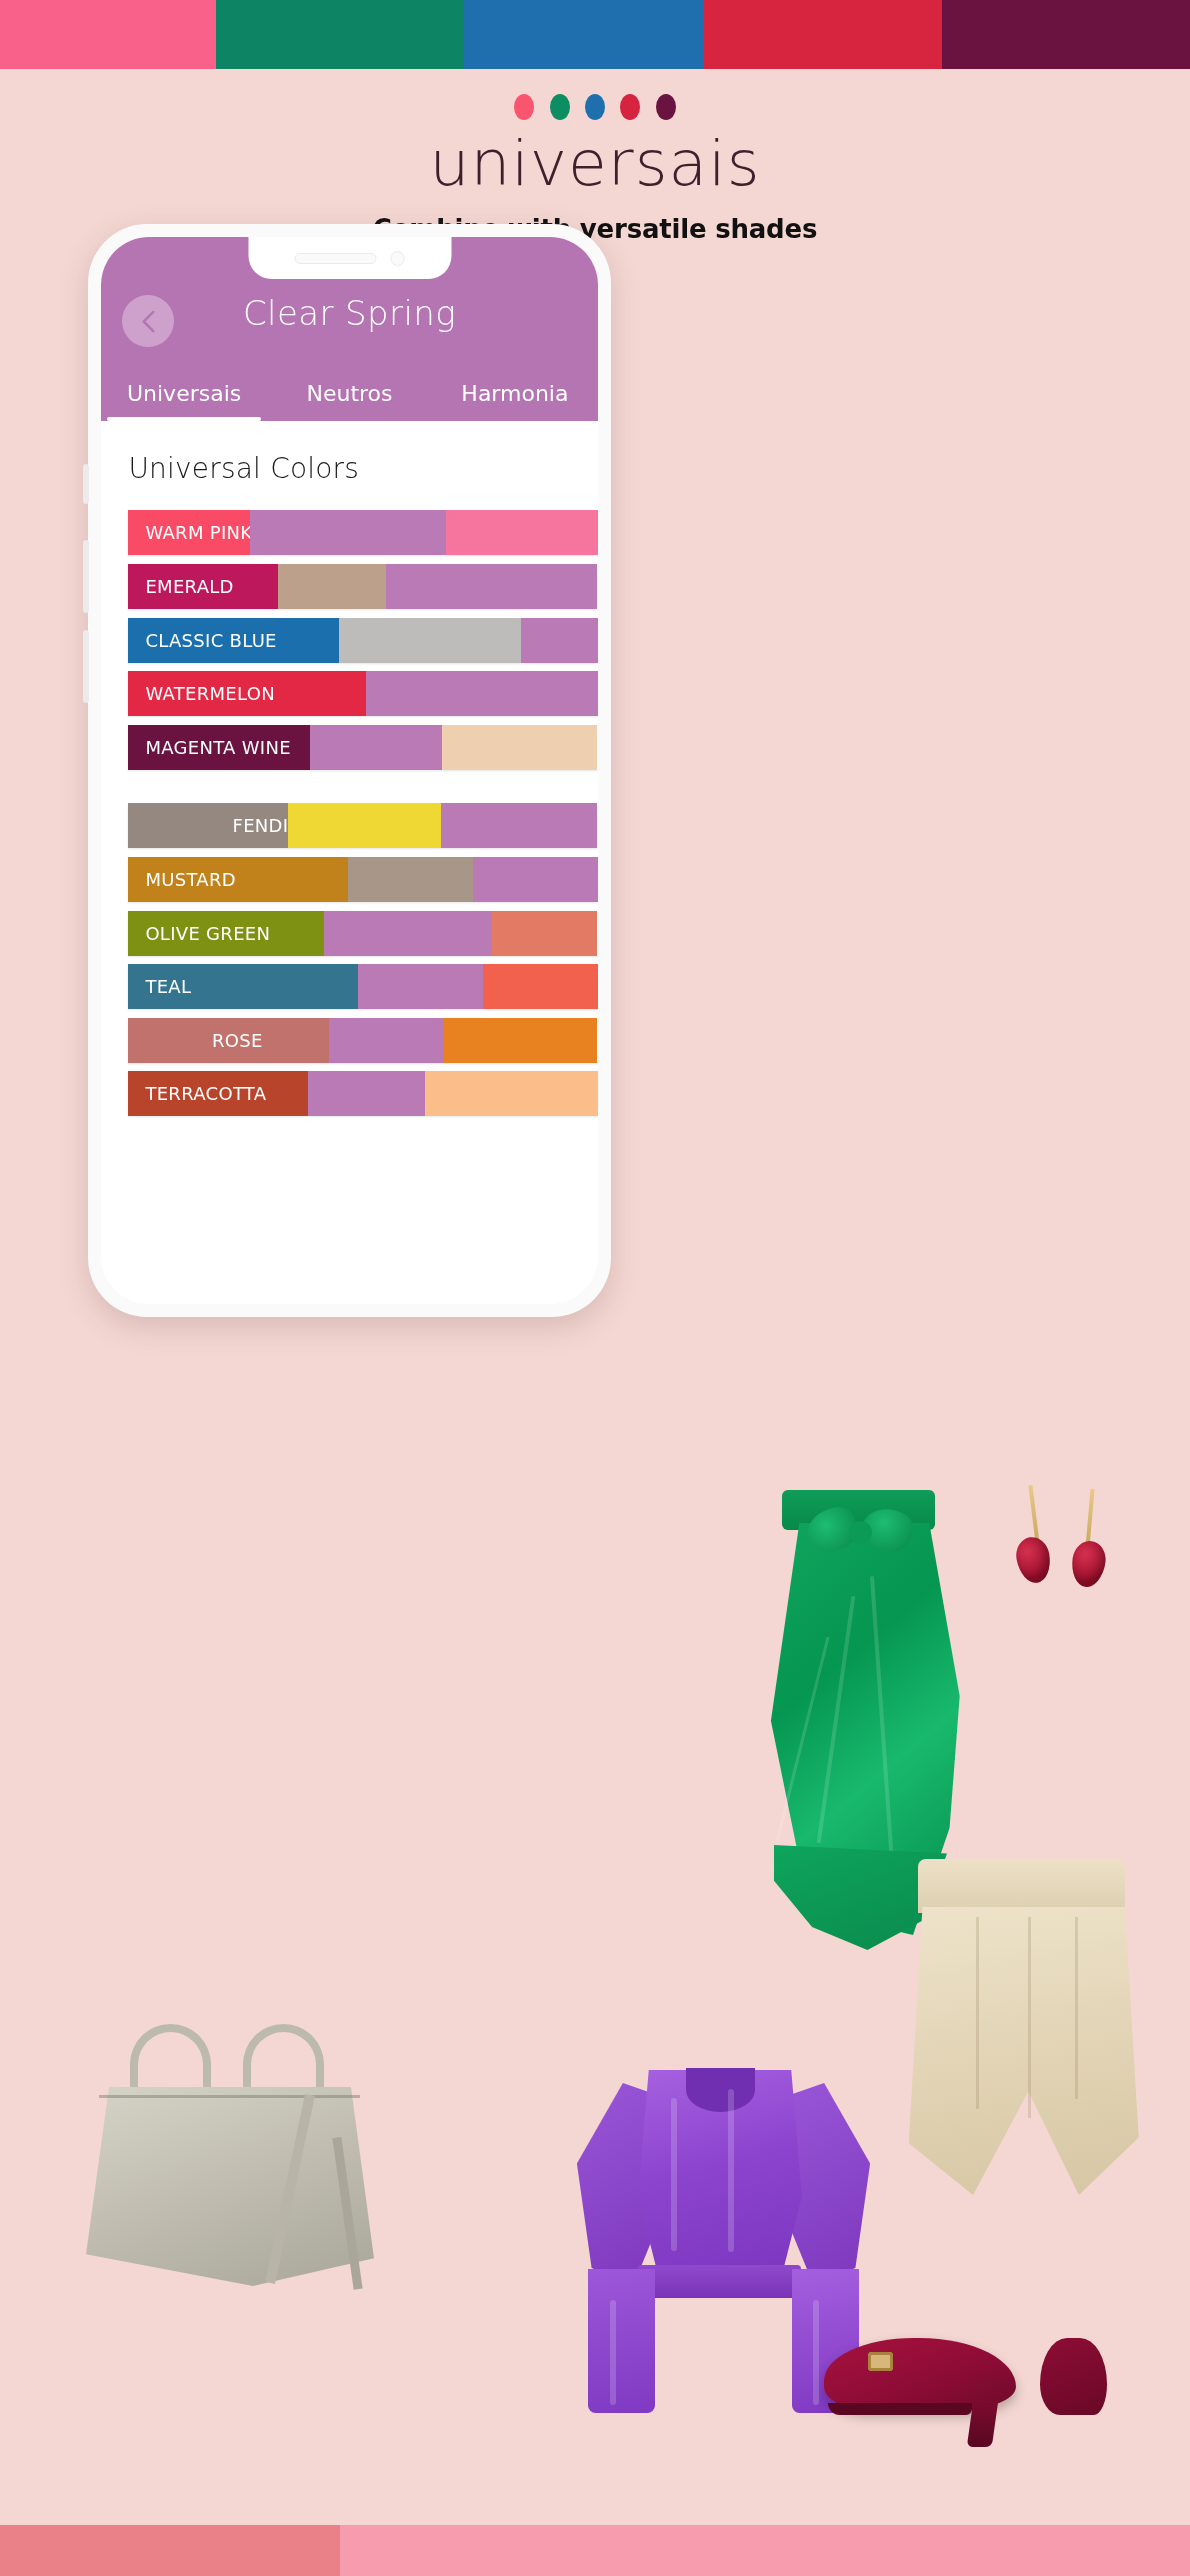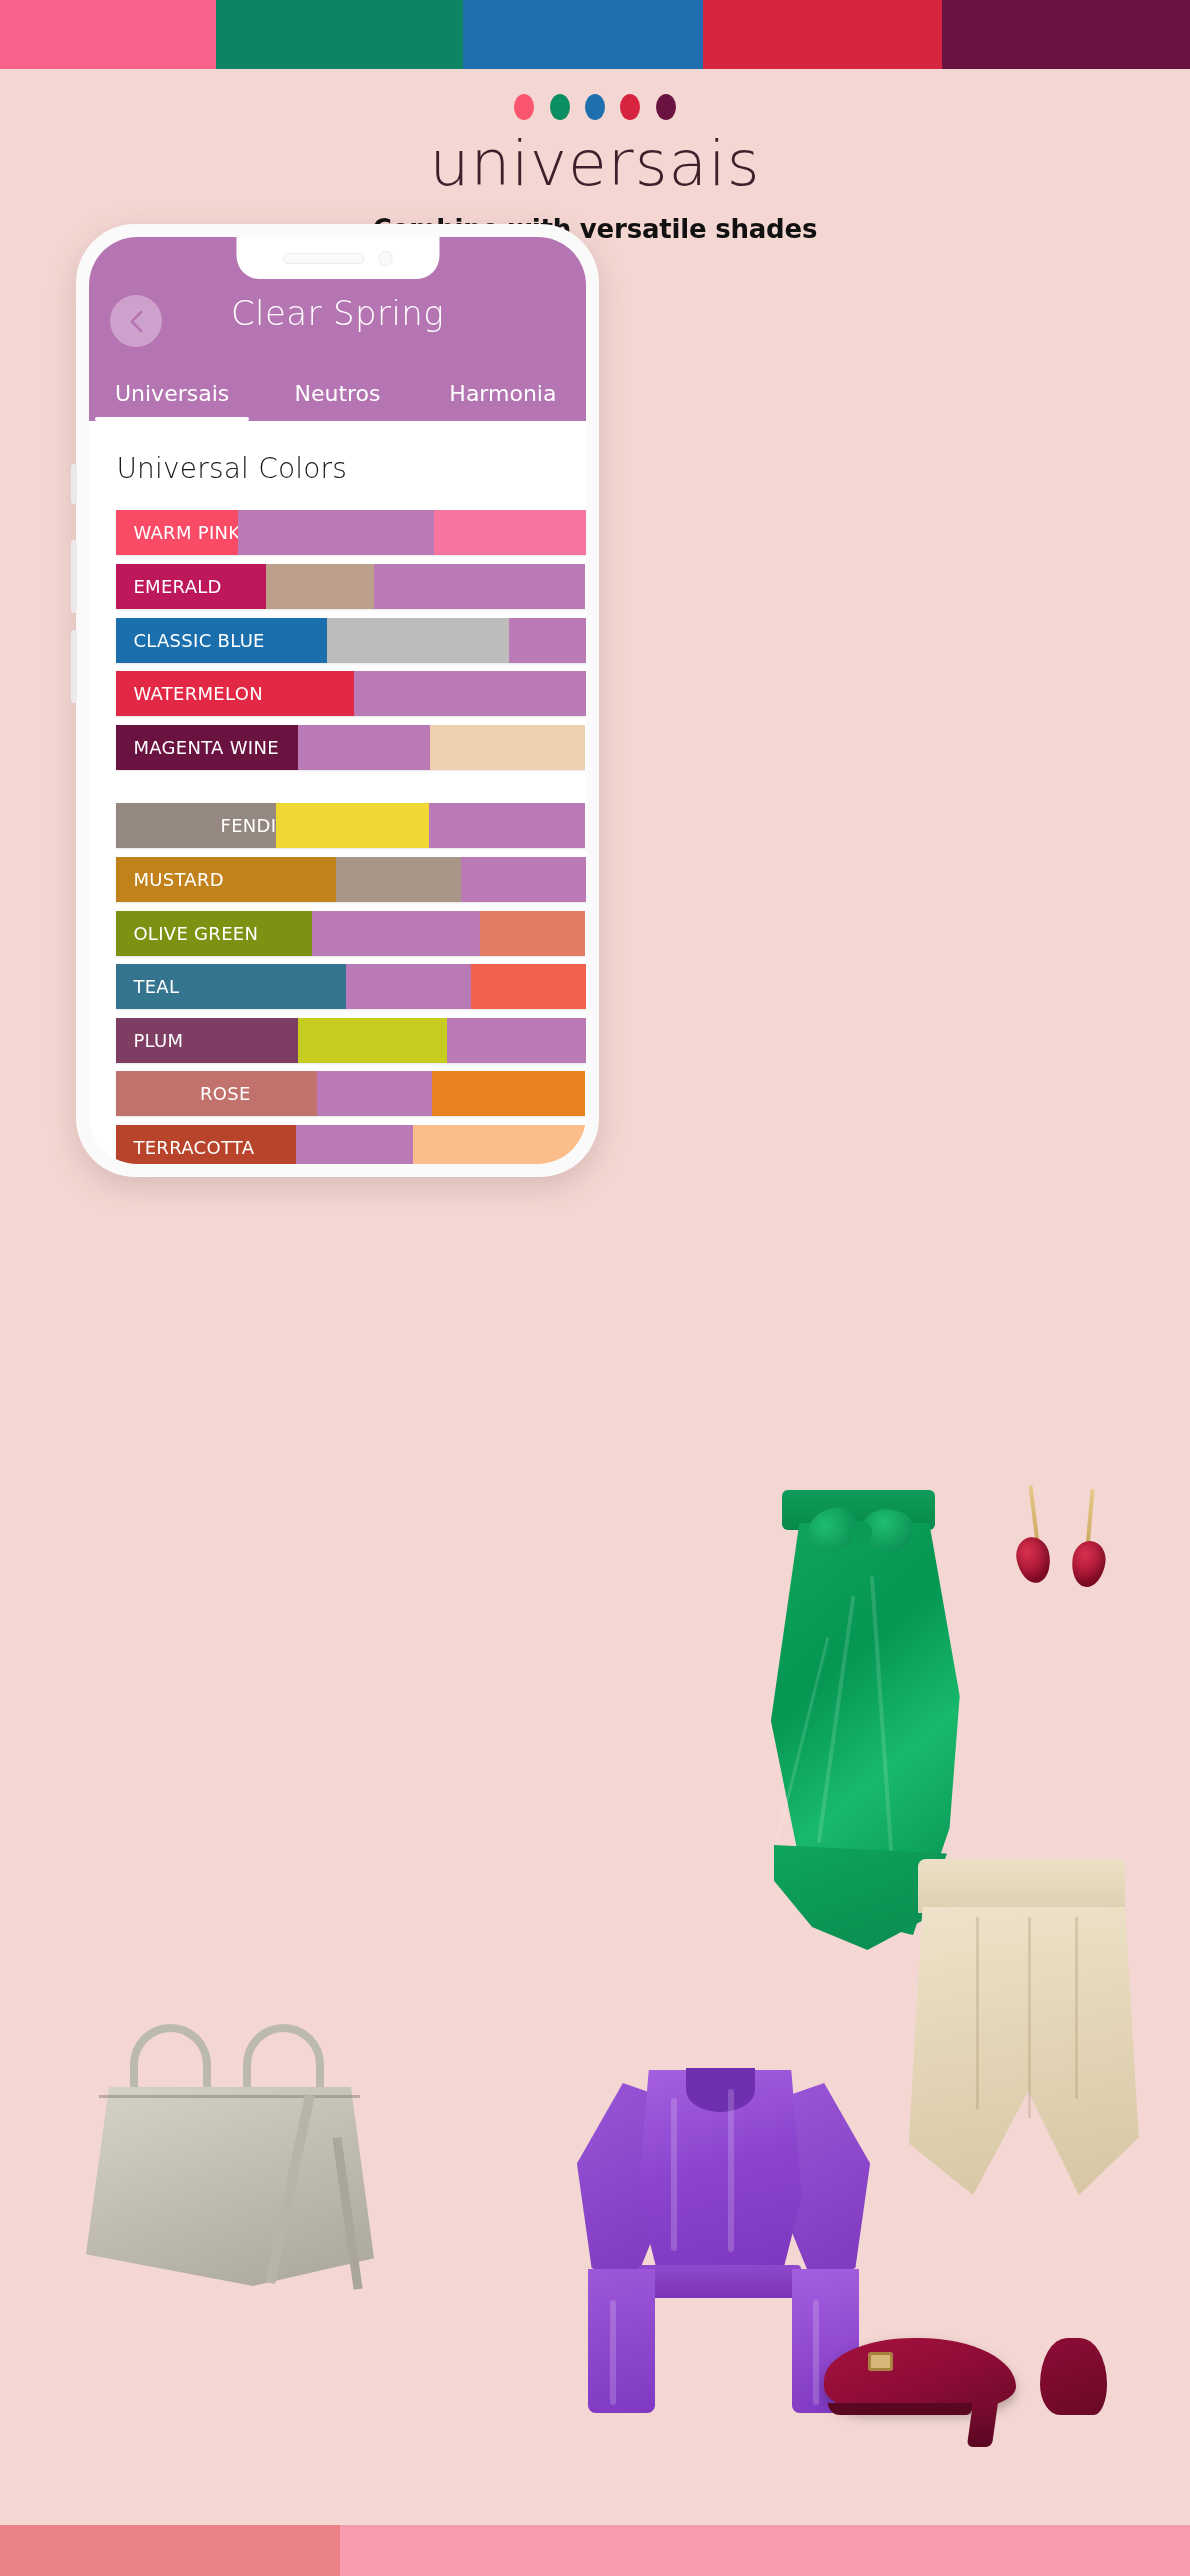--- a/index.html
+++ b/index.html
@@ -34,24 +34,24 @@
     font-family:"DejaVu Sans", sans-serif;
     font-weight:bold;
     font-size:26px;
     color:#111111;
     letter-spacing:-0.2px;
   }
 
   
   .phone-wrap {
     position:absolute;
-    left:76px;
+    left:88px;
     top:224px;
     width:523px;
-    height:953px;
+    height:1093px;
   }
   .phone-body {
     position:absolute; inset:0;
     background:#fbfafa;
     border-radius:59px;
     box-shadow:0 9.6px 29px rgba(120,80,80,0.22);
   }
   
   .btn-side {
     position:absolute; left:-4.8px; width:5.8px; border-radius:3.8px;
@@ -465,27 +465,20 @@
             <div class="seg" style="background: rgb(227, 122, 99); width: 105px;"></div>
           </div>
           <div class="crow">
             <div class="seg main" style="background: rgb(52, 116, 143); width: 230px;">
               <span>TEAL</span>
             </div>
             <div class="seg" style="background: rgb(185, 122, 181); width: 125px;"></div>
             <div class="seg" style="background: rgb(242, 97, 77); width: 115px;"></div>
           </div>
           <div class="crow">
-            <div class="seg main" style="background: rgb(126, 62, 99); width: 182px;">
-              <span>PLUM</span>
-            </div>
-            <div class="seg" style="background: rgb(199, 204, 33); width: 149px;"></div>
-            <div class="seg" style="background: rgb(185, 122, 181); width: 139px;"></div>
-          </div>
-          <div class="crow">
             <div class="seg main" style="background: rgb(193, 114, 108); width: 201px; justify-content: center;">
               <span>ROSE</span>
             </div>
             <div class="seg" style="background: rgb(185, 122, 181); width: 115px;"></div>
             <div class="seg" style="background: rgb(232, 129, 31); width: 153px;"></div>
           </div>
           <div class="crow">
             <div class="seg main" style="background: rgb(184, 69, 43); width: 180px;">
               <span>TERRACOTTA</span>
             </div>

